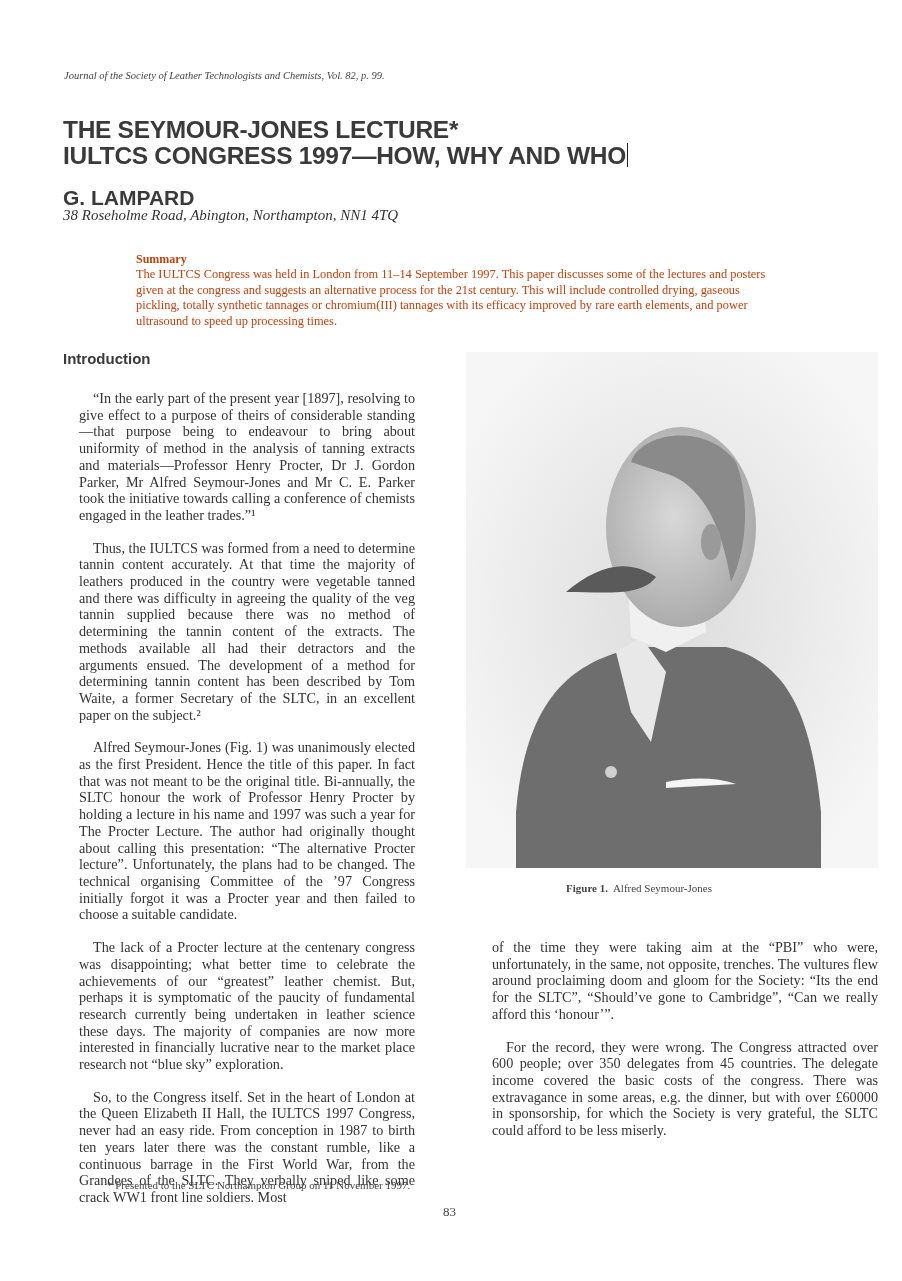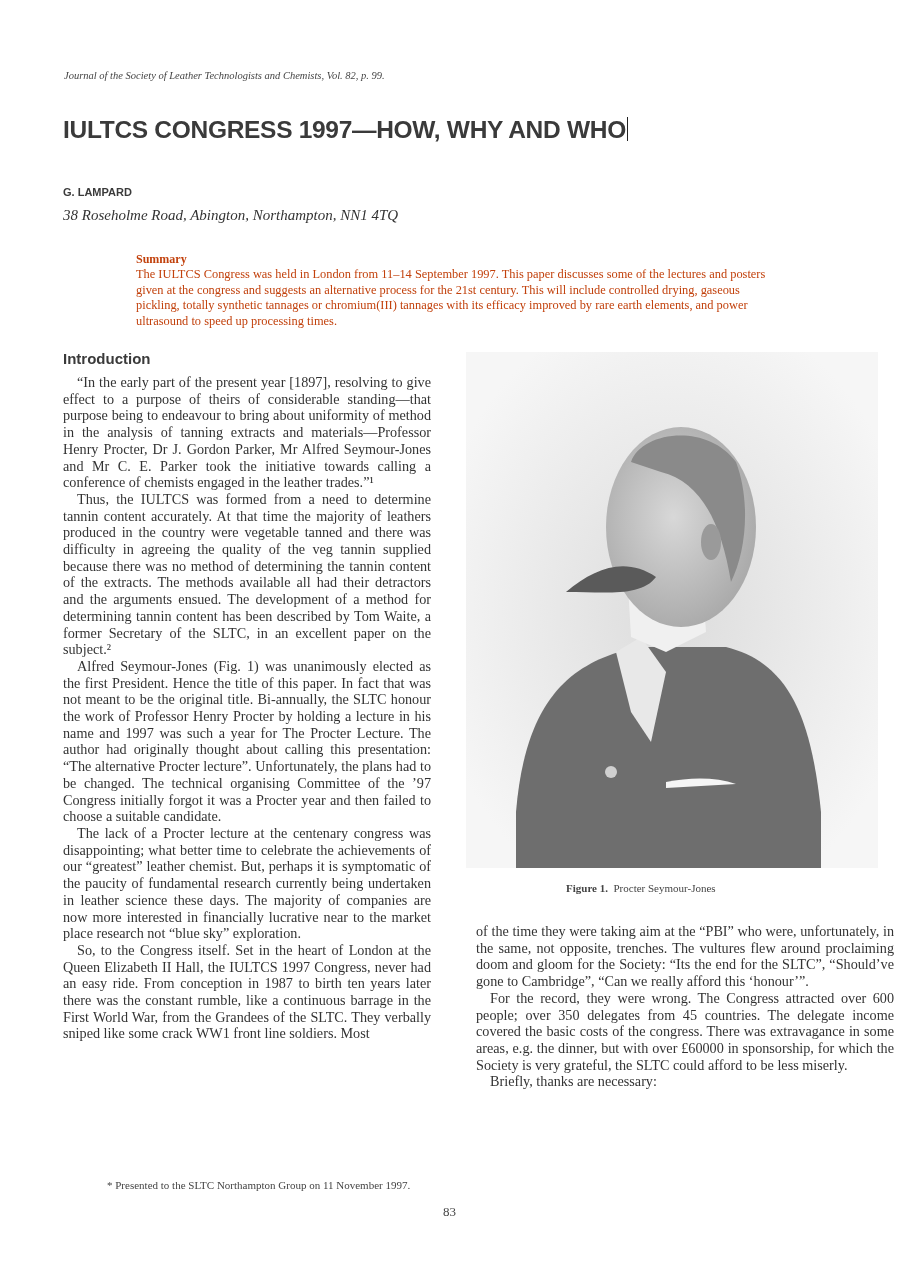--- a/index.html
+++ b/index.html
@@ -3,47 +3,48 @@
 <meta charset="utf-8">
 <style>
   html, body { margin: 0; padding: 0; background: #ffffff; }
   body { width: 902px; height: 1281px; position: relative; overflow: hidden; color: #2b2b2b; }
   .serif { font-family: "Liberation Serif", "DejaVu Serif", serif; }
   .sans { font-family: "Liberation Sans", "DejaVu Sans", sans-serif; }
 
   .journal-ref { position: absolute; left: 64px; top: 70px; font-size: 10.5px; font-style: italic; color: #444; text-align: right; }
   .title { position: absolute; left: 63px; top: 117px; font-size: 24.5px; font-weight: bold; color: #3a3a3a; line-height: 26px; letter-spacing: -0.3px; }
   .title .cursor { display: inline-block; width: 1.5px; height: 24px; background: #222; vertical-align: -3px; margin-left: 1px; }
-  .author { position: absolute; left: 63px; top: 186px; font-size: 11px; font-weight: bold; color: #3a3a3a; }
+  .author { position: absolute; left: 63px; top: 186px; font-size: 21px; font-weight: bold; color: #3a3a3a; }
   .address { position: absolute; left: 63px; top: 207px; font-size: 15px; font-style: italic; color: #333; }
 
   .summary { position: absolute; left: 136px; top: 252px; width: 640px; font-size: 12.4px; line-height: 15.4px; color: #c2410c; }
   .summary .head { font-weight: bold; font-size: 12px; }
 
   .col { position: absolute; font-size: 14.2px; line-height: 16.7px; color: #333; text-align: justify; }
   .col-left { left: 63px; top: 374px; width: 368px; }
   .col-right { left: 476px; top: 923px; width: 418px; }
-  .col p { margin: 0; text-indent: 14px; }
+  .col p { margin: 16px; text-indent: 14px; }
   .col p.noindent { text-indent: 0; }
   .section-heading { position: absolute; left: 63px; top: 350px; font-size: 15px; font-weight: bold; color: #3a3a3a; }
 
   .figure { position: absolute; left: 466px; top: 352px; width: 412px; height: 516px; background: #f4f4f4; overflow: hidden; }
   .figure svg { width: 100%; height: 100%; display: block; }
   .figure-caption { position: absolute; left: 566px; top: 882px; font-size: 11px; color: #444; }
   .figure-caption b { font-weight: bold; margin-top: 23px; }
 
   .footnote { position: absolute; left: 63px; top: 1179px; font-size: 11px; color: #444; margin-left: 44px; }
   .page-number { position: absolute; left: 443px; top: 1204px; font-size: 13px; color: #444; }
 </style>
 </head>
 <body>
 
 <div class="journal-ref serif">Journal of the Society of Leather Technologists and Chemists, Vol. 82, p. 99.</div>
 
 <div class="title sans">
+  <div>THE SEYMOUR-JONES LECTURE*</div>
   <div><span>IULTCS CONGRESS 1997—HOW, WHY AND WHO</span><span class="cursor"></span></div>
 </div>
 
 <div class="author sans">G. LAMPARD</div>
 <div class="address serif">38 Roseholme Road, Abington, Northampton, NN1 4TQ</div>
 
 <div class="summary serif">
   <div class="head">Summary</div>
   <div>The IULTCS Congress was held in London from 11–14 September 1997. This paper discusses some of the lectures and posters given at the congress and suggests an alternative process for the 21st century. This will include controlled drying, gaseous pickling, totally synthetic tannages or chromium(III) tannages with its efficacy improved by rare earth elements, and power ultrasound to speed up processing times.</div>
 </div>
@@ -77,23 +78,22 @@
     <ellipse cx="215" cy="175" rx="75" ry="100" fill="url(#face)"></ellipse>
     <path d="M165 110 C175 80 240 70 270 110 C285 150 280 200 265 230 C255 170 235 130 195 120 Z" fill="#8a8a8a"></path>
     <path d="M100 240 C130 215 160 205 190 225 C175 245 140 240 100 240 Z" fill="#5a5a5a"></path>
     <ellipse cx="245" cy="190" rx="10" ry="18" fill="#9a9a9a"></ellipse>
     <circle cx="145" cy="420" r="6" fill="#d0d0d0"></circle>
     <path d="M200 430 C225 425 250 425 270 432 L200 436 Z" fill="#f5f5f5"></path>
   </svg>
 </div>
 
 <div class="figure-caption serif">
-  <b>Figure 1.</b>&nbsp; <span>Procter Seymour-Jones</span>
+  <b>Figure 1.</b>&nbsp; <span>Alfred Seymour-Jones</span>
 </div>
 
 <div class="col col-right serif">
   <p class="noindent">of the time they were taking aim at the “PBI” who were, unfortunately, in the same, not opposite, trenches. The vultures flew around proclaiming doom and gloom for the Society: “Its the end for the SLTC”, “Should’ve gone to Cambridge”, “Can we really afford this ‘honour’”.</p>
   <p>For the record, they were wrong. The Congress attracted over 600 people; over 350 delegates from 45 countries. The delegate income covered the basic costs of the congress. There was extravagance in some areas, e.g. the dinner, but with over £60000 in sponsorship, for which the Society is very grateful, the SLTC could afford to be less miserly.</p>
-  <p>Briefly, thanks are necessary:</p>
 </div>
 
 <div class="footnote serif">* Presented to the SLTC Northampton Group on 11 November 1997.</div>
 <div class="page-number serif">83</div>
 
 </body></html>

